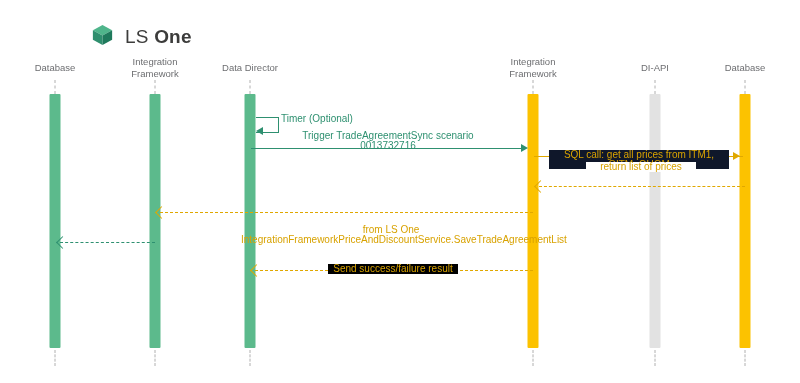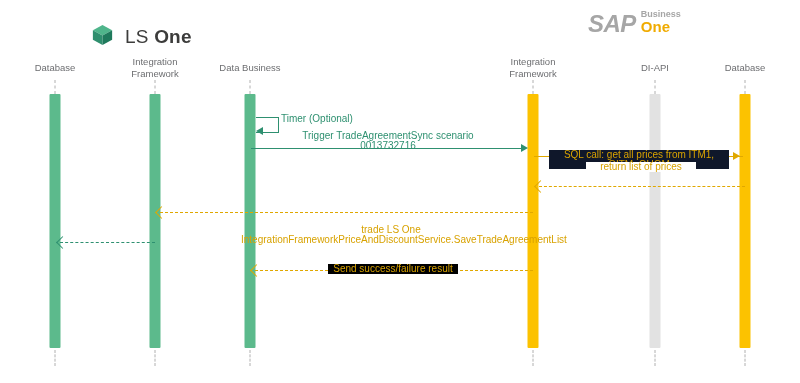--- a/index.html
+++ b/index.html
@@ -168,32 +168,25 @@
     <span>
       <svg class="cube-icon" viewBox="0 0 24 25" xmlns="http://www.w3.org/2000/svg">
         <polygon points="12,1 23,7 12,13 1,7" fill="#4fb58b"></polygon>
         <polygon points="1,7 12,13 12,24 1,18" fill="#2f8f6e"></polygon>
         <polygon points="23,7 23,18 12,24 12,13" fill="#1f7a5c"></polygon>
       </svg>
     </span>
     <span class="lsone-text"><span class="ls">LS </span><span class="one">One</span></span>
   </div>
 
-  <div class="logo-sap">
-    <span class="sap-word">SAP</span>
-    <span class="sap-sub">
-      <span class="sap-business">Business</span>
-      <span class="sap-one">One</span>
-    </span>
-  </div>
 
   <div class="lane-head" style="left:55px;  top:62px; width:90px;">Database</div>
   <div class="lane-head" style="left:155px; top:56px; width:90px;">Integration
 Framework</div>
-  <div class="lane-head" style="left:250px; top:62px; width:100px;">Data Business</div>
+  <div class="lane-head" style="left:250px; top:62px; width:100px;">Data Director</div>
   <div class="lane-head" style="left:533px; top:56px; width:90px;">Integration
 Framework</div>
   <div class="lane-head" style="left:655px; top:62px; width:80px;">DI-API</div>
   <div class="lane-head" style="left:745px; top:62px; width:90px;">Database</div>
 
   <div class="lifeline-dash" style="left:55px;  top:80px; height:14px;"></div>
   <div class="lifeline-dash" style="left:155px; top:80px; height:14px;"></div>
   <div class="lifeline-dash" style="left:250px; top:80px; height:14px;"></div>
   <div class="lifeline-dash" style="left:533px; top:80px; height:14px;"></div>
   <div class="lifeline-dash" style="left:655px; top:80px; height:14px;"></div>
@@ -225,21 +218,21 @@
   <div class="msg-line solid-orange" style="left:534px; top:156px; width:209px;"></div>
   <div class="arrowhead ah-right-orange" style="left:733px; top:152px;"></div>
   <div class="msg-label lbl-orange" style="left:639px; top:150px; width:180px; background:#0f172a;">SQL call: get all prices from ITM1, OITM, OUOM</div>
 
   <div class="msg-line dash-orange" style="left:539px; top:186px; width:206px;"></div>
   <div class="arrowhead ah-open-left-orange" style="left:536px; top:182px;"></div>
   <div class="msg-label lbl-orange" style="left:641px; top:162px; width:110px; background:#ffffff;">return list of prices</div>
 
   <div class="msg-line dash-orange" style="left:160px; top:212px; width:373px;"></div>
   <div class="arrowhead ah-open-left-orange" style="left:157px; top:208px;"></div>
-  <div class="msg-label lbl-orange" style="left:391px; top:225px; width:300px;">trade LS One
+  <div class="msg-label lbl-orange" style="left:391px; top:225px; width:300px;">from LS One
 IntegrationFrameworkPriceAndDiscountService.SaveTradeAgreementList</div>
 
   <div class="msg-line dash-green" style="left:60px; top:242px; width:95px;"></div>
   <div class="arrowhead ah-open-left-green" style="left:58px; top:238px;"></div>
 
   <div class="msg-line dash-orange" style="left:255px; top:270px; width:278px;"></div>
   <div class="arrowhead ah-open-left-orange" style="left:252px; top:266px;"></div>
   <div class="msg-label lbl-orange" style="left:393px; top:264px; width:130px; background:#000000;">Send success/failure result</div>
 
 </div>

